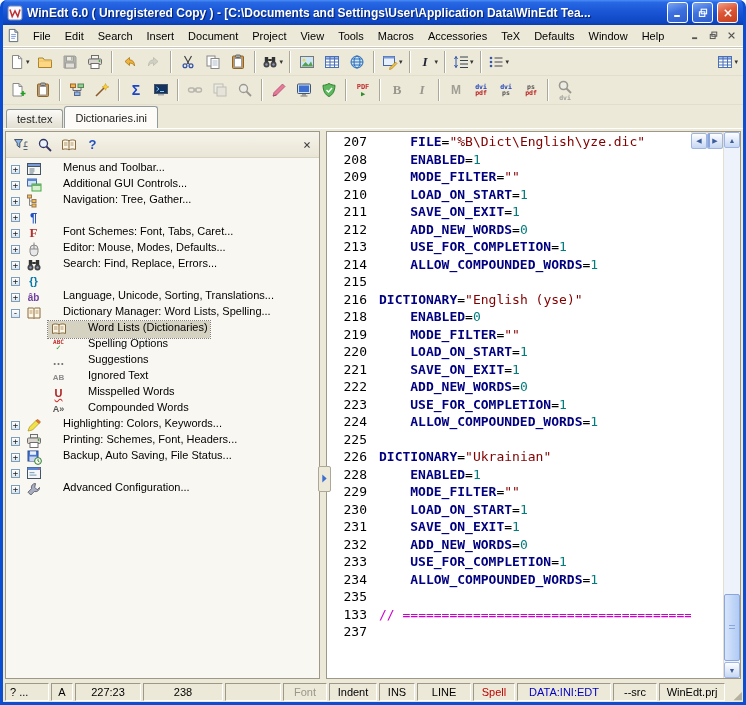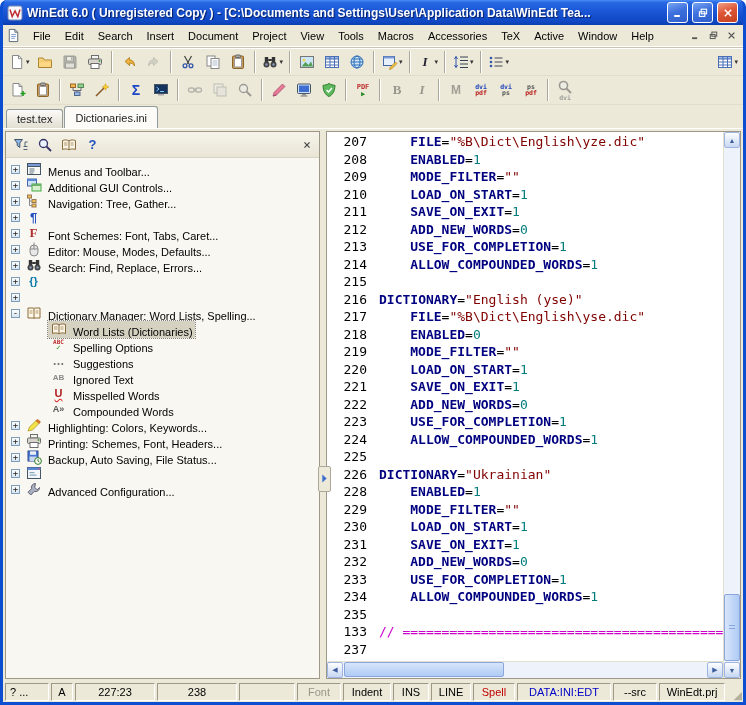--- a/index.html
+++ b/index.html
@@ -44,29 +44,29 @@
 .left-panel{width:315px;flex:none;display:flex;flex-direction:column;margin:2px 0 2px 2px;border:1px solid #9D9888;background:#F8F7F2;min-height:0}
 .panel-header{flex:none;height:26px;display:flex;align-items:center;gap:3px;padding:0 4px;background:linear-gradient(#F6F3EA,#E9E5D6);border-bottom:1px solid #D8D3C2}
 .ph-btn{width:21px;height:21px;display:flex;align-items:center;justify-content:center;border:1px solid transparent;border-radius:2px}
 .panel-close{margin-left:auto;width:17px;height:17px;display:flex;align-items:center;justify-content:center;color:#444}
 .panel-close svg{width:8px;height:8px}
 .tree{flex:1;min-height:0;overflow:hidden;padding-top:3px}
 .trow{display:flex;align-items:center;gap:3px;height:16px;padding-left:5px;white-space:nowrap}
 .trow.child{padding-left:30px}
 .exp{width:9px;height:9px;flex:none;border:1px solid #7E9DB9;background:linear-gradient(#fff,#D8E4F0);font-size:9px;line-height:7px;text-align:center;color:#222;font-family:"DejaVu Sans Mono",monospace}
 .expsp{width:9px;flex:none}
-.tbox{display:inline-flex;align-items:flex-end;gap:6px;padding:0 2px}
+.tbox{display:inline-flex;align-items:flex-start;gap:21px;padding:0 2px}
 .tbox.selected{background:#D6D2C2;outline:1px dotted #808080}
 
 .splitter{width:6px;flex:none;position:relative}
 .collapse-btn{position:absolute;left:-2px;top:61%;width:13px;height:26px;background:#ECE9D8;border:1px solid #ACA899;border-radius:2px;display:flex;align-items:center;justify-content:center;z-index:5}
 .collapse-btn svg{width:7px;height:11px}
 
 .editor{flex:1;min-width:0;margin:2px 2px 2px 0;border:1px solid #9D9888;background:#fff;display:flex;min-height:0}
-.code-col{flex:1;min-width:0;display:flex;flex-direction:column}
+.code-col{flex:1;min-width:0;display:flex;flex-direction:row}
 .code-area{flex:1;min-height:0;overflow:hidden;font-family:"DejaVu Sans Mono",monospace;font-size:13px;line-height:17.5px;padding-top:1px}
 .codeline{display:flex;height:17.5px;white-space:pre}
 .gut{flex:none;width:52px;text-align:right;padding-right:12px;color:#000}
 .gut.cur{background:#D8E6F8}
 .code{white-space:pre}
 .code.ind{padding-left:4ch}
 .sg-k{color:#000080;font-weight:bold}
 .sg-e{color:#000}
 .sg-s{color:#800000}
 .sg-n{color:#007C7C}
@@ -133,21 +133,21 @@
         <span class="menu-item">Edit</span>
         <span class="menu-item">Search</span>
         <span class="menu-item">Insert</span>
         <span class="menu-item">Document</span>
         <span class="menu-item">Project</span>
         <span class="menu-item">View</span>
         <span class="menu-item">Tools</span>
         <span class="menu-item">Macros</span>
         <span class="menu-item">Accessories</span>
         <span class="menu-item">TeX</span>
-        <span class="menu-item">Active</span>
+        <span class="menu-item">Defaults</span>
         <span class="menu-item">Window</span>
         <span class="menu-item">Help</span>
       </span>
     <span class="menu-spring"></span>
     <span class="mdi-btn" id="mdi-min">
         <svg viewBox="0 0 10 10">
           <rect x="1.2" y="7" width="5.6" height="2" fill="currentColor"></rect>
         </svg>
       </span>
     <span class="mdi-btn" id="mdi-restore">
@@ -645,20 +645,26 @@
           <div class="trow">
             <span class="exp">+</span>
             <span class="tbox">
               <span class="ticon">
                 <span style="color:#0878A8;font-size:11px;font-weight:bold;">{}</span>
               </span>
             </span>
           </div>
           <div class="trow">
             <span class="exp">+</span>
+            <span class="tbox">
+              <span class="ticon">
+                <span style="color:#7040A0;font-size:10px;font-weight:bold;">âb</span>
+              </span>
+              <span class="tlabel">Language, Unicode, Sorting, Translations...</span>
+            </span>
           </div>
           <div class="trow">
             <span class="exp">-</span>
             <span class="tbox">
               <span class="ticon">
                 <svg viewBox="0 0 16 16">
                   <path d="M2 3h5c.6 0 1 .4 1 .6.2-.2.4-.6 1-.6h5v10h-5c-.5 0-1 .5-1 .5s-.5-.5-1-.5H2z" fill="#FFF8E8" stroke="#8A6A3A"></path>
                   <path d="M8 3.6v10" stroke="#8A6A3A"></path>
                   <path d="M3.5 6h3M3.5 8h3M9.5 6h3M9.5 8h3" stroke="#B89868"></path>
                 </svg>
@@ -810,21 +816,20 @@
             <div class="codeline"><span class="gut">207</span><span class="code ind"><span class="sg-k">FILE</span><span class="sg-e">=</span><span class="sg-s">"%B\Dict\English\yze.dic"</span></span></div>
             <div class="codeline"><span class="gut">208</span><span class="code ind"><span class="sg-k">ENABLED</span><span class="sg-e">=</span><span class="sg-n">1</span></span></div>
             <div class="codeline"><span class="gut">209</span><span class="code ind"><span class="sg-k">MODE_FILTER</span><span class="sg-e">=</span><span class="sg-s">""</span></span></div>
             <div class="codeline"><span class="gut">210</span><span class="code ind"><span class="sg-k">LOAD_ON_START</span><span class="sg-e">=</span><span class="sg-n">1</span></span></div>
             <div class="codeline"><span class="gut">211</span><span class="code ind"><span class="sg-k">SAVE_ON_EXIT</span><span class="sg-e">=</span><span class="sg-n">1</span></span></div>
             <div class="codeline"><span class="gut">212</span><span class="code ind"><span class="sg-k">ADD_NEW_WORDS</span><span class="sg-e">=</span><span class="sg-n">0</span></span></div>
             <div class="codeline"><span class="gut">213</span><span class="code ind"><span class="sg-k">USE_FOR_COMPLETION</span><span class="sg-e">=</span><span class="sg-n">1</span></span></div>
             <div class="codeline"><span class="gut">214</span><span class="code ind"><span class="sg-k">ALLOW_COMPOUNDED_WORDS</span><span class="sg-e">=</span><span class="sg-n">1</span></span></div>
             <div class="codeline"><span class="gut">215</span><span class="code"></span></div>
             <div class="codeline"><span class="gut">216</span><span class="code"><span class="sg-k">DICTIONARY</span><span class="sg-e">=</span><span class="sg-s">"English (</span><span class="sg-m">yse</span><span class="sg-s">)"</span></span></div>
-            <div class="codeline"><span class="gut">217</span><span class="code ind"><span class="sg-k">FILE</span><span class="sg-e">=</span><span class="sg-s">"%B\Dict\English\yse.dic"</span></span></div>
             <div class="codeline"><span class="gut">218</span><span class="code ind"><span class="sg-k">ENABLED</span><span class="sg-e">=</span><span class="sg-n">0</span></span></div>
             <div class="codeline"><span class="gut">219</span><span class="code ind"><span class="sg-k">MODE_FILTER</span><span class="sg-e">=</span><span class="sg-s">""</span></span></div>
             <div class="codeline"><span class="gut">220</span><span class="code ind"><span class="sg-k">LOAD_ON_START</span><span class="sg-e">=</span><span class="sg-n">1</span></span></div>
             <div class="codeline"><span class="gut">221</span><span class="code ind"><span class="sg-k">SAVE_ON_EXIT</span><span class="sg-e">=</span><span class="sg-n">1</span></span></div>
             <div class="codeline"><span class="gut">222</span><span class="code ind"><span class="sg-k">ADD_NEW_WORDS</span><span class="sg-e">=</span><span class="sg-n">0</span></span></div>
             <div class="codeline"><span class="gut">223</span><span class="code ind"><span class="sg-k">USE_FOR_COMPLETION</span><span class="sg-e">=</span><span class="sg-n">1</span></span></div>
             <div class="codeline"><span class="gut">224</span><span class="code ind"><span class="sg-k">ALLOW_COMPOUNDED_WORDS</span><span class="sg-e">=</span><span class="sg-n">1</span></span></div>
             <div class="codeline"><span class="gut">225</span><span class="code"></span></div>
             <div class="codeline"><span class="gut">226</span><span class="code"><span class="sg-k">DICTIONARY</span><span class="sg-e">=</span><span class="sg-s">"Ukrainian"</span></span></div>
             <div class="codeline"><span class="gut">228</span><span class="code ind"><span class="sg-k">ENABLED</span><span class="sg-e">=</span><span class="sg-n">1</span></span></div>
@@ -853,27 +858,27 @@
         </span>
         <span class="sb-btn">▼</span>
       </div>
     </div>
 
   </div>
 
   <div class="statusbar" id="statusbar">
       <span class="sseg left" style="width: 44px;">? ...</span>
       <span class="sseg" style="width: 22px;">A</span>
-      <span class="sseg" style="width: 80px;">227:23</span>
+      <span class="sseg" style="width: 66px;">227:23</span>
       <span class="sseg" style="width: 80px;">238</span>
       <span class="sseg fill"></span>
       <span class="sseg" style="width: 44px; color: rgb(154, 150, 137);">Font</span>
       <span class="sseg" style="width: 48px;">Indent</span>
       <span class="sseg" style="width: 36px;">INS</span>
-      <span class="sseg" style="width: 40px;">LINE</span>
+      <span class="sseg" style="width: 54px;">LINE</span>
       <span class="sseg" style="width: 42px; color: rgb(192, 0, 0);">Spell</span>
       <span class="sseg" style="width: 94px; color: rgb(0, 0, 200);">DATA:INI:EDT</span>
       <span class="sseg" style="width: 44px;">--src</span>
       <span class="sseg" style="width: 66px;">WinEdt.prj</span>
       <span class="sgrip">◢</span>
     </div>
 
 </div>
 
 </body></html>

